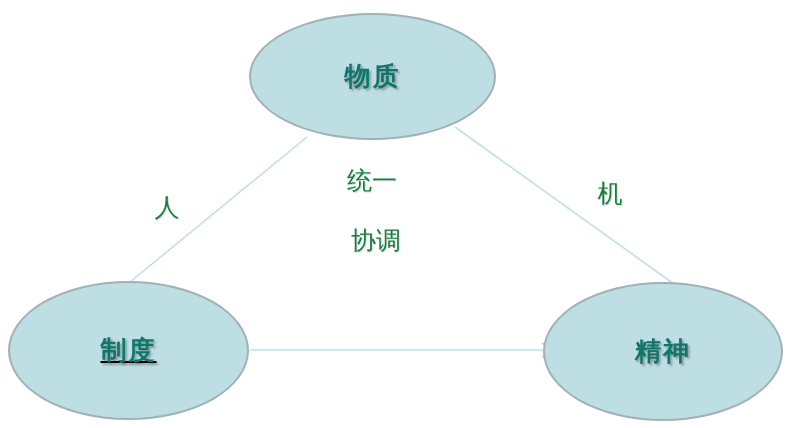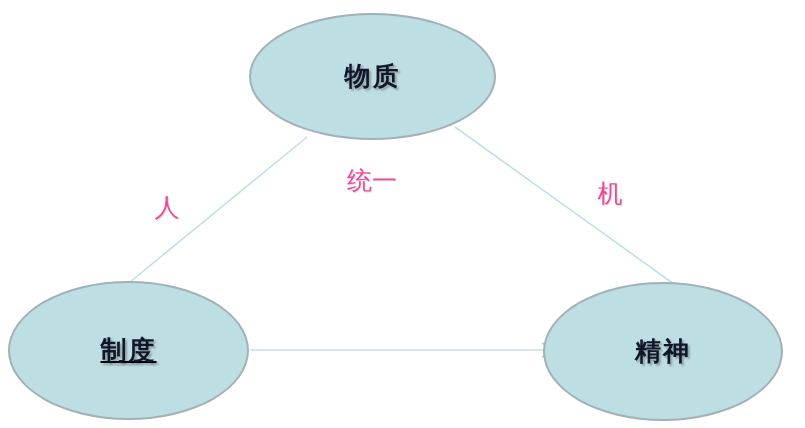--- a/index.html
+++ b/index.html
@@ -28,34 +28,34 @@
     background: #bddee2;
     border: 2px solid #a1b1b7;
     box-sizing: border-box;
     display: flex;
     align-items: center;
     justify-content: center;
   }
   .node-label {
     font-size: 26px;
     font-weight: bold;
-    color: #0f172a;
+    color: #0f766e;
     letter-spacing: 2px;
     text-shadow: 2px 2px 2px rgba(110,110,110,0.55);
     white-space: nowrap;
   }
   .node-top { left: 249px; top: 13px; width: 247px; height: 127px; }
   .node-bottom-left { left: 8px; top: 281px; width: 241px; height: 139px; text-decoration: underline; }
   .node-bottom-right { left: 543px; top: 282px; width: 240px; height: 139px; }
 
   .edge-label {
     position: absolute;
     transform: translate(-50%, -50%);
     font-size: 25px;
-    color: #ec4899;
+    color: #15803d;
     text-shadow: 1px 1px 1px rgba(150,150,150,0.35);
     white-space: nowrap;
   }
   .lbl-person      { left: 167px; top: 207px; }
   .lbl-machine     { left: 610px; top: 193px; }
   .lbl-environment { left: 404px; top: 369px; }
   .lbl-center-1    { left: 372px; top: 180px; }
   .lbl-center-2    { left: 376px; top: 240px; }
 </style>
 </head>
@@ -85,14 +85,15 @@
     <span class="node-label">精神</span>
   </div>
 
   <span class="edge-label lbl-person">人</span>
 
   <span class="edge-label lbl-machine">机</span>
 
 
   <span class="edge-label lbl-center-1">统一</span>
 
+  <span class="edge-label lbl-center-2">协调</span>
 
 </div>
 
 </body></html>

